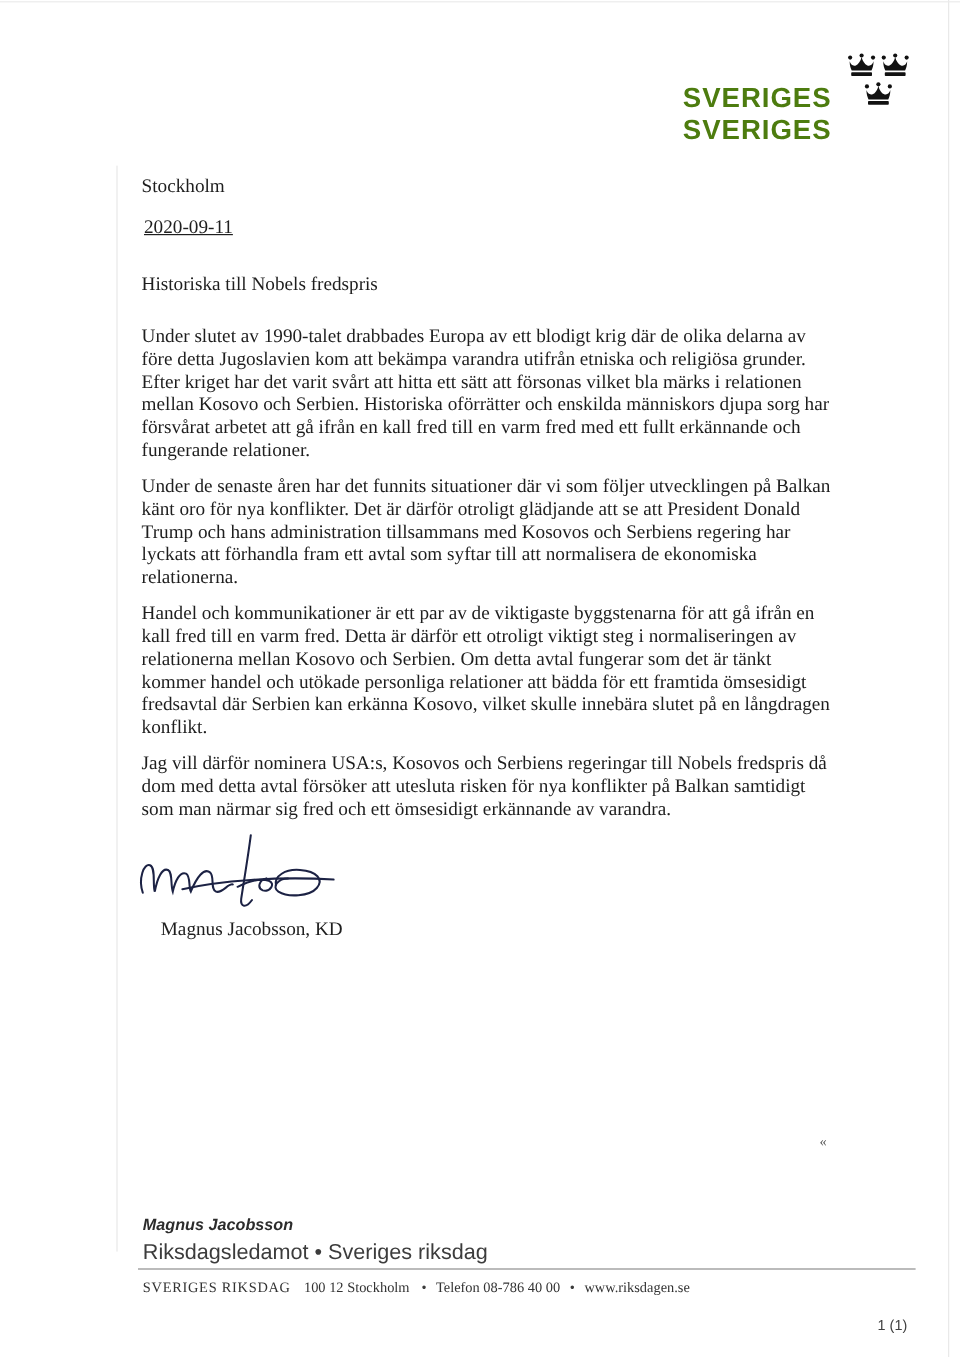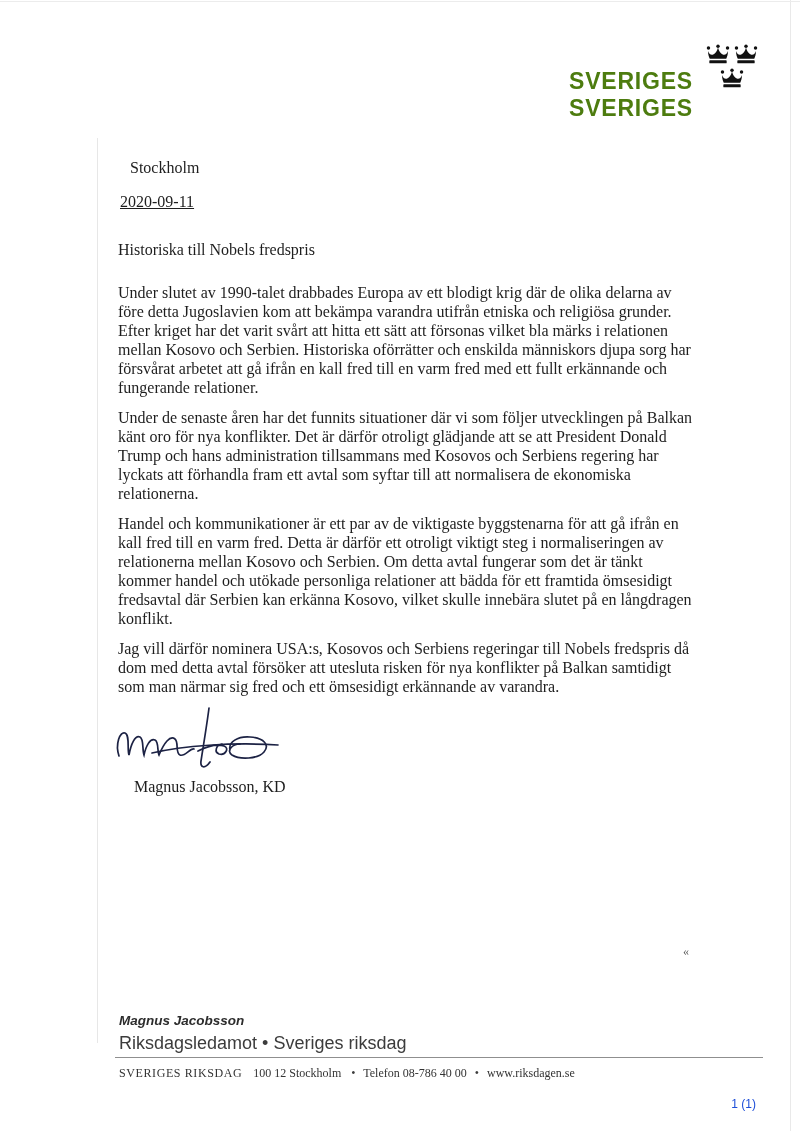--- a/index.html
+++ b/index.html
@@ -42,21 +42,21 @@
   .crown { width:26px; height:21px; }
   .crown + .crown { margin-left:2px; }
   .crown-bottom { margin-top:3px; margin-left:0 !important; }
   .crown svg { width:100%; height:100%; display:block; }
 
   
   .letter {
     position:absolute; left:118px; top:146px; width:580px;
     font-size:16px; line-height:19px; color:#1e1e1e;
   }
-  .city   { margin:12px; }
+  .city   { margin:0; }
   .date   { margin:15px 0 0 2px;text-decoration:underline; }
   .subject{ margin:29px 0 0; }
   .para   { margin:24px 0 0; text-align:left; }
   .para + .para { margin-top:11px; }
 
   
   .signature { position:relative; margin-top:8px; height:78px; }
   .scribble { position:absolute; left:-6px; top:0; width:175px; height:70px; }
   .scribble svg { width:100%; height:100%; }
   .signatory { position:absolute; left:0; top:57px; margin:16px; font-size:16px; }
@@ -75,21 +75,21 @@
     background:#8f8f8f;
   }
   .footer-org-line {
     position:absolute; left:119px; top:1066px;
     font-family:Liberation Serif, serif; font-size:12px; color:#333333;
   }
   .footer-org-name { letter-spacing:0.6px; padding-right:8px; }
   .footer-addr { padding-right:2px; }
   .page-number {
     position:absolute; right:44px; top:1097px;
-    font-family:"Liberation Sans", sans-serif; font-size:12px; color:#1d4ed8;
+    font-family:"Liberation Sans", sans-serif; font-size:12px; color:#404040;
   }
 </style>
 </head>
 <body>
 
 <div class="page">
 
   <div class="scan-line-left"></div>
   <div class="scan-line-right"></div>
   <div class="scan-line-top"></div>

